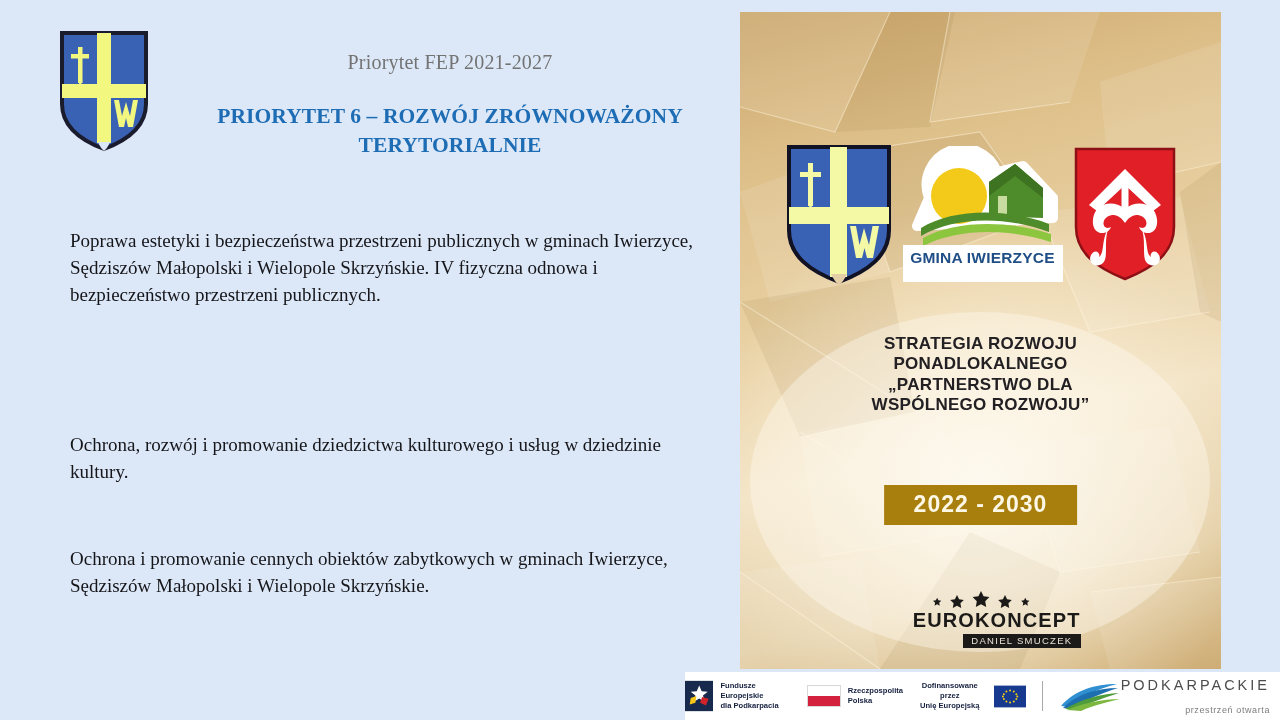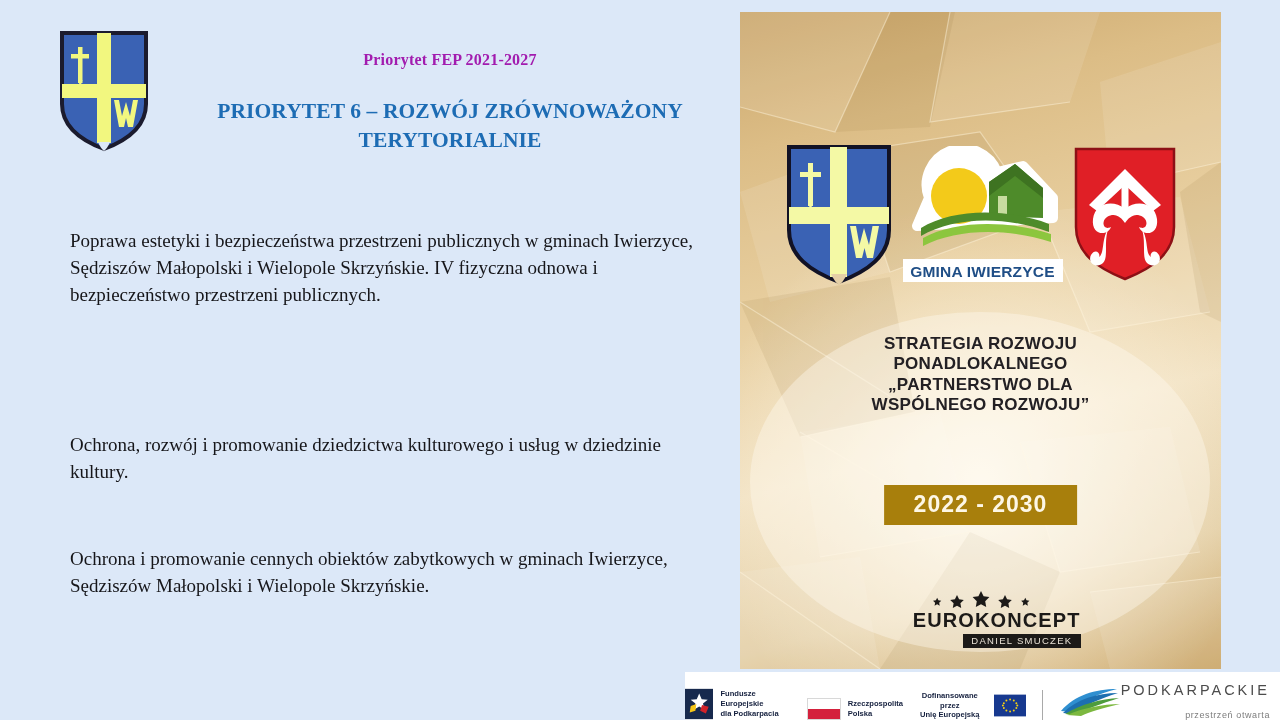--- a/index.html
+++ b/index.html
@@ -42,24 +42,24 @@
 
   
   .heading-block {
     position: absolute;
     left: 170px; top: 50px;
     width: 560px;
     text-align: center;
   }
   .heading-sub {
     font-family: "Liberation Serif", "DejaVu Serif", serif;
-    font-weight: bold;
-    font-size: 16px;
+    font-weight: normal;
+    font-size: 20px;
     letter-spacing: 0.2px;
-    color: #a21caf;
+    color: #737373;
     line-height: 1.2;
   }
   .heading-main {
     margin-top: 28px;
     font-family: "Liberation Serif", "DejaVu Serif", serif;
     font-weight: bold;
     font-size: 21.5px;
     color: #1d6cb4;
     line-height: 1.34;
     letter-spacing: 0.1px;
@@ -108,21 +108,21 @@
 
   .logo-gmina { width: 160px; height: 138px; position: relative; }
   .logo-gmina .mark { width: 160px; height: 100px; }
   .logo-gmina .mark svg { display:block; width:100%; height:100%; }
   .logo-gmina .wordmark {
     position: absolute;
     left: 0; bottom: 2px;
     width: 160px;
     background: #ffffff;
     text-align: center;
-    padding: 4px 2px 1px;
+    padding: 4px 2px 15px;
     font-family: "Liberation Sans", "DejaVu Sans", sans-serif;
     font-weight: bold;
     font-size: 15.5px;
     letter-spacing: 0.2px;
     color: #1f4e86;
     white-space: nowrap;
   }
 
   .logo-shield-red { width: 104px; height: 136px; }
   .logo-shield-red svg { display:block; width:100%; height:100%; }
@@ -193,21 +193,21 @@
     line-height: 1;
   }
 
   
   .funding-banner {
     position: absolute;
     left: 685px; top: 672px;
     width: 595px; height: 48px;
     background: #ffffff;
     display: flex;
-    align-items: flex-end;
+    align-items: center;
     padding: 0 10px 0 0;
     gap: 10px;
   }
   .fb-item { display: flex; align-items: center; gap: 7px; }
   .fb-label {
     font-family: "Liberation Sans", "DejaVu Sans", sans-serif;
     font-size: 7.6px;
     line-height: 1.28;
     color: #16213f;
     white-space: pre-line;

